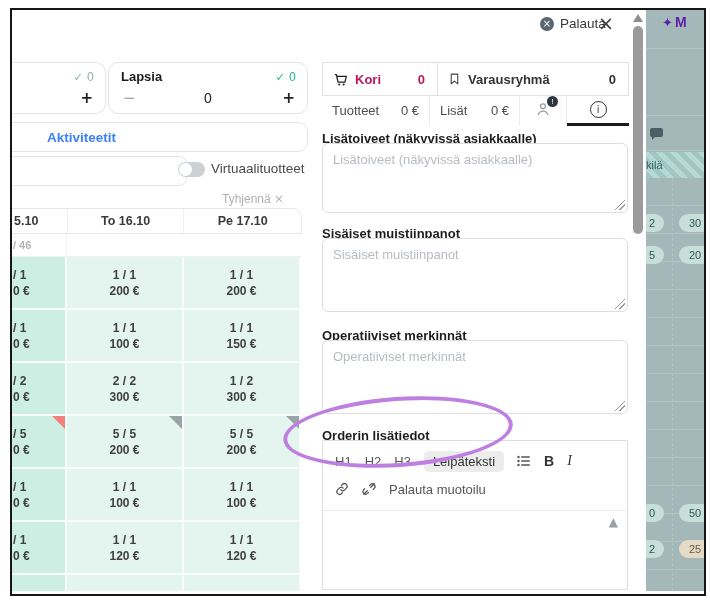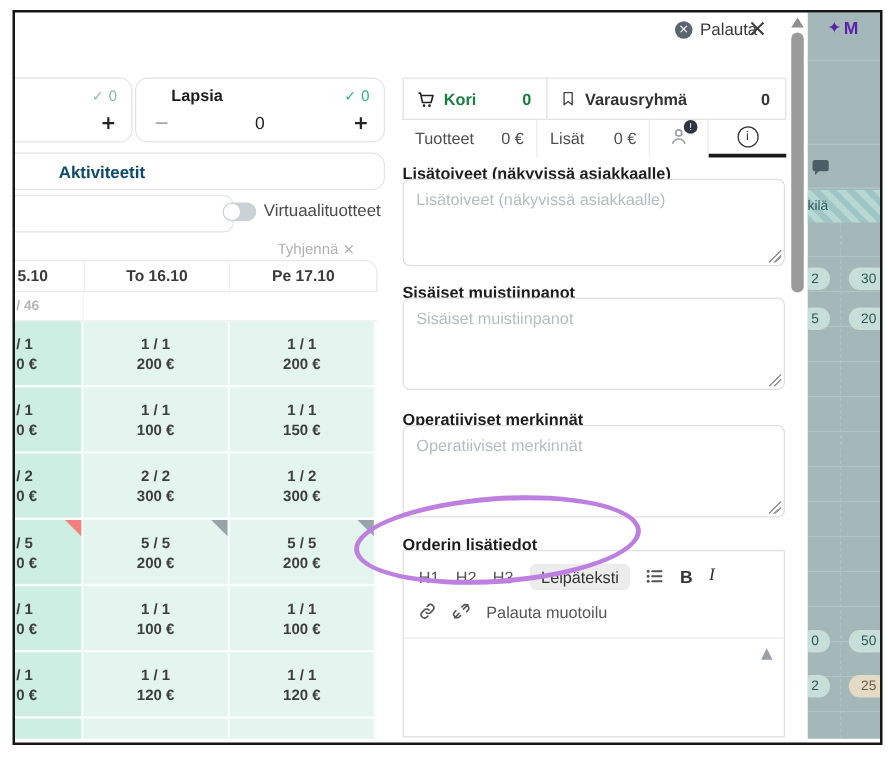--- a/index.html
+++ b/index.html
@@ -15,27 +15,27 @@
   .palauta{position:absolute;top:6px;left:528px;display:flex;align-items:center;gap:6px;font-size:13.5px;color:#3a3a3a;cursor:pointer;}
   .palauta-ico{width:14px;height:14px;border-radius:50%;background:#5a6572;color:#fff;font-size:10px;line-height:14px;display:flex;align-items:center;justify-content:center;}
   .close-x{position:absolute;top:2px;left:586px;font-size:19px;color:#3c3c3c;cursor:pointer;}
   
   .card{position:absolute;border:1px solid #e4e4e4;border-radius:10px;background:#fff;}
   .card.c1{left:-28px;top:52px;width:120px;height:50px;}
   .card.c2{left:96px;top:52px;width:198px;height:50px;}
   .chk{position:absolute;top:7px;right:11px;font-size:11.5px;}
   .chk.green{color:#2eb886;}
   .chk.dim{color:#93b7a7;}
-  .card-title{position:absolute;top:6px;left:28px;font-weight:bold;font-size:13px;color:#1c1c1c;}
+  .card-title{position:absolute;top:6px;left:12px;font-weight:bold;font-size:13px;color:#1c1c1c;}
   .ctrl-plus{position:absolute;right:12px;bottom:6px;font-weight:bold;font-size:15px;color:#222;cursor:pointer;}
   .ctrl-minus{position:absolute;left:14px;bottom:6px;font-size:15px;color:#9aa0a6;cursor:pointer;}
   .ctrl-val{position:absolute;left:0;right:0;bottom:7px;text-align:center;font-size:14px;color:#222;}
   
   .akt-card{position:absolute;left:-28px;top:112px;width:322px;height:28px;border:1px solid #e4e4e4;border-radius:10px;display:flex;align-items:center;}
-  .akt-card span{margin-left:62px;font-weight:bold;font-size:13.5px;color:#0c4a6e;}
+  .akt-card span{margin-left:62px;font-weight:bold;font-size:13.5px;color:#3b82f6;}
   .search{position:absolute;left:-28px;top:146px;width:197px;height:26px;border:1px solid #e4e4e4;border-radius:8px;background:#fff;}
   .toggle{position:absolute;left:166px;top:152px;width:27px;height:15px;border-radius:9px;background:#ccd1d6;cursor:pointer;}
   .toggle::after{content:"";position:absolute;left:1px;top:1px;width:13px;height:13px;border-radius:50%;background:#fff;}
   .toggle-label{position:absolute;left:199px;top:151px;font-size:13.5px;color:#4a4a4a;}
   .clear-link{position:absolute;left:210px;top:182px;width:82px;font-size:12px;color:#b0b0b0;cursor:pointer;}
   
   .grid{position:absolute;left:-62px;top:198px;width:352px;}
   .grow{display:flex;}
   .gcell{box-sizing:border-box;position:relative;font-weight:bold;}
   .ghead{height:24px;background:#fff;border:1px solid #e8e8e8;border-top-right-radius:10px;}
@@ -45,21 +45,21 @@
   .gavail{height:22px;background:#fff;border-bottom:1px solid #f1f1f1;}
   .gavail .gcell{width:117px;display:flex;align-items:center;justify-content:center;font-size:11px;color:#b5b5b5;border-right:1px solid #f3f3f3;}
   .gavail .gcell:first-child{justify-content:flex-start;padding-left:63px;}
   .gdata .gcell{width:117px;height:53px;display:flex;flex-direction:column;align-items:center;justify-content:center;font-size:12px;line-height:16px;color:#3f3f3f;background:#e4f5ef;border-right:2px solid #f8fcfa;border-bottom:2px solid #f8fcfa;cursor:pointer;}
   .gdata .gcell.sel{background:#cdeee2;align-items:flex-start;padding-left:63px;box-sizing:border-box;}
   .gdata.partial .gcell{height:22px;border-bottom:none;}
   .tri{position:absolute;top:0;right:0;width:0;height:0;border-top:13px solid #9aa3a8;border-left:13px solid transparent;}
   .tri.red{border-top-color:#f4807d;}
   
   .tab{position:absolute;top:52px;height:34px;box-sizing:border-box;border:1px solid #e2e2e2;background:#fff;display:flex;align-items:center;gap:7px;padding:0 12px 0 10px;font-size:13px;cursor:pointer;}
-  .tab.kori{left:310px;width:116px;font-weight:bold;color:#15803d;}
+  .tab.kori{left:310px;width:116px;font-weight:bold;color:#be185d;}
   .tab.vr{left:425px;width:192px;color:#333;font-weight:600;}
   .tab .cnt{margin-left:auto;font-weight:bold;}
   .subtabs{position:absolute;left:310px;top:85px;width:307px;height:31px;display:flex;box-sizing:border-box;}
   .stc{box-sizing:border-box;border-right:1px solid #ececec;display:flex;align-items:center;gap:8px;padding:0 10px;font-size:13px;color:#4f4f4f;cursor:pointer;}
   .stc .val{margin-left:auto;}
   .stc.icon-cell{justify-content:center;}
   .stc.active{border-bottom:3px solid #1a1a1a;border-right:none;}
   .badge-wrap{position:relative;display:inline-block;}
   .pbadge{position:absolute;top:-5px;right:-7px;width:11px;height:11px;border-radius:50%;background:#2f3542;color:#fff;font-size:8px;display:flex;align-items:center;justify-content:center;}
   .info-ic{width:15px;height:15px;border-radius:50%;border:1.5px solid #333;color:#333;font-size:10px;display:flex;align-items:center;justify-content:center;}

